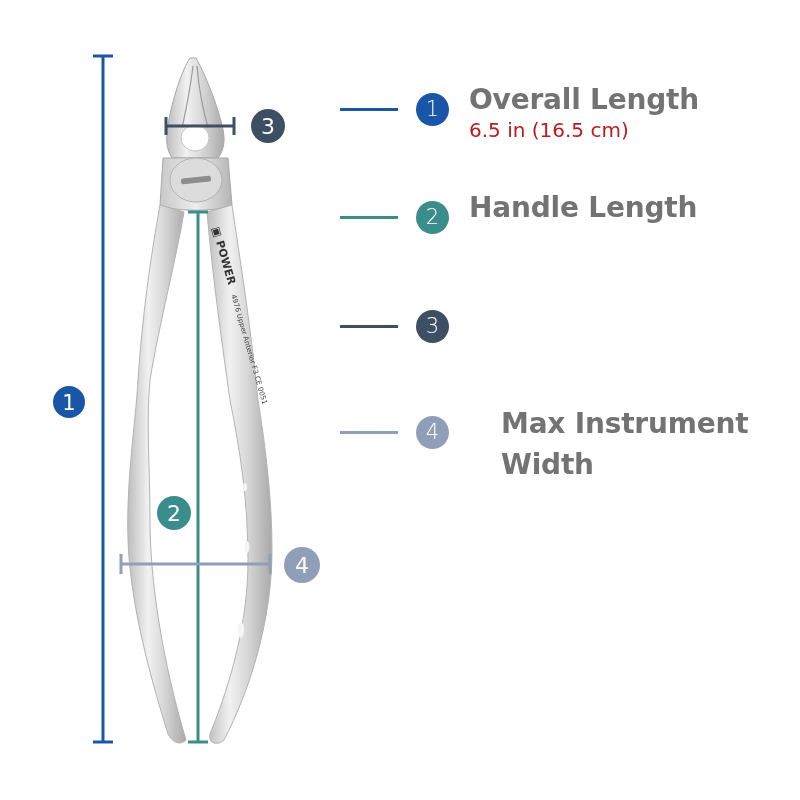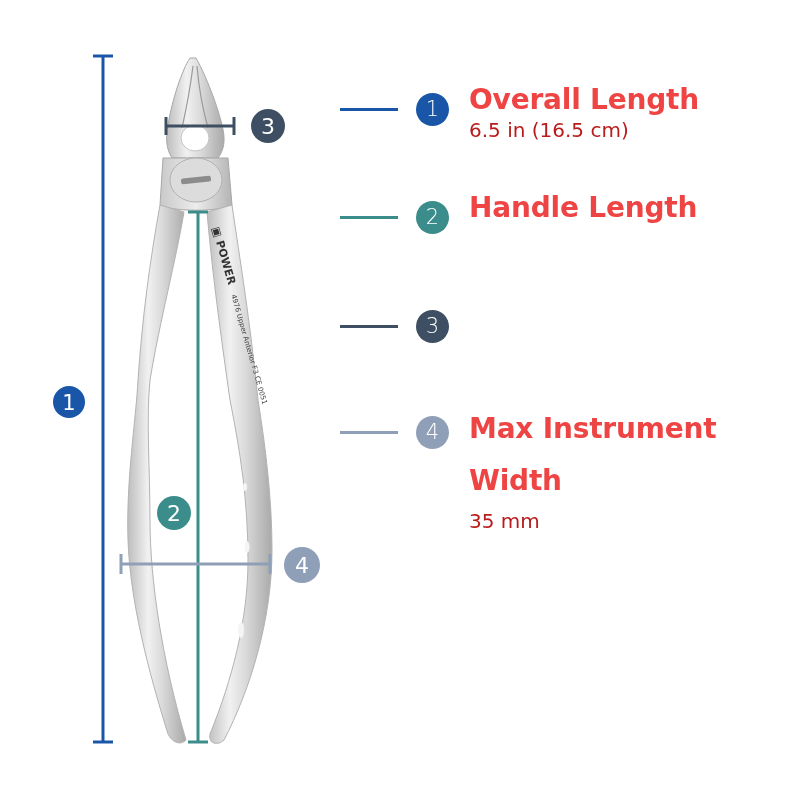--- a/index.html
+++ b/index.html
@@ -4,21 +4,21 @@
 <style>
   html, body { margin: 0; padding: 0; background: #ffffff; }
   body { width: 800px; height: 800px; position: relative; overflow: hidden; font-family: "DejaVu Sans", sans-serif; }
   #diagram { position: absolute; left: 0; top: 0; width: 800px; height: 800px; }
   .legend { position: absolute; left: 0; top: 0; width: 800px; height: 800px; pointer-events: none; }
   .legend-item { position: absolute; left: 340px; width: 440px; }
   .legend-line { position: absolute; left: 0; width: 58px; height: 3px; }
   .legend-badge { position: absolute; left: 76px; width: 33px; height: 33px; border-radius: 50%; color: #fff;
     font-family: "DejaVu Sans", sans-serif; font-size: 21px; line-height: 33px; text-align: center; font-weight: 300; }
   .legend-text { position: absolute; left: 129px; width: 310px; }
-  .legend-title { font-family: "DejaVu Sans", sans-serif; font-weight: bold; font-size: 28px; color: #ef4444; line-height: 33px; letter-spacing: -0.2px; }
+  .legend-title { font-family: "DejaVu Sans", sans-serif; font-weight: bold; font-size: 28px; color: #737373; line-height: 33px; letter-spacing: -0.2px; }
   .legend-value { font-family: "DejaVu Sans", sans-serif; font-size: 20px; color: #b91c1c; line-height: 26px; margin-top: 1px; }
   .cb { font-family: "DejaVu Sans", sans-serif; }
 </style>
 </head>
 <body>
 
 <svg id="diagram" viewBox="0 0 800 800" xmlns="http://www.w3.org/2000/svg">
   <defs>
     <linearGradient id="steel" x1="0" y1="0" x2="1" y2="0">
       <stop offset="0" stop-color="#bdbdbd"></stop>
@@ -112,17 +112,16 @@
     <div class="legend-line" style="top:26px;background:#3e4f63;"></div>
     <div class="legend-badge" style="top:11px;background:#3e4f63;">3</div>
     <div class="legend-text">
     </div>
   </div>
 
   <div class="legend-item" style="top:403px;">
     <div class="legend-line" style="top:28px;background:#8f9fb7;"></div>
     <div class="legend-badge" style="top:13px;background:#8f9fb7;">4</div>
     <div class="legend-text" style="width:290px;">
-      <div class="legend-title" style="line-height:52px;">Max Instrument Width</div>
-      <div class="legend-value">35 mm</div>
+      <div class="legend-title" style="line-height:41px;margin-left:32px;">Max Instrument Width</div>
     </div>
   </div>
 </div>
 
 </body></html>

